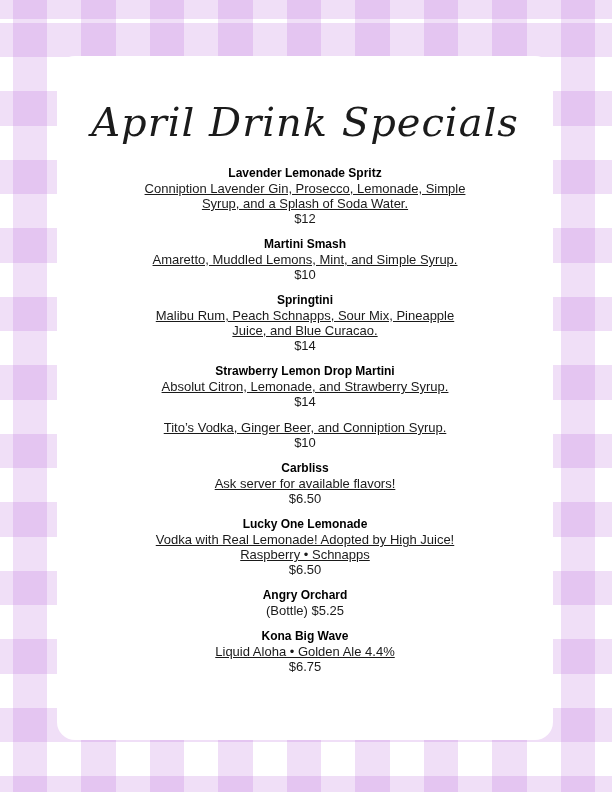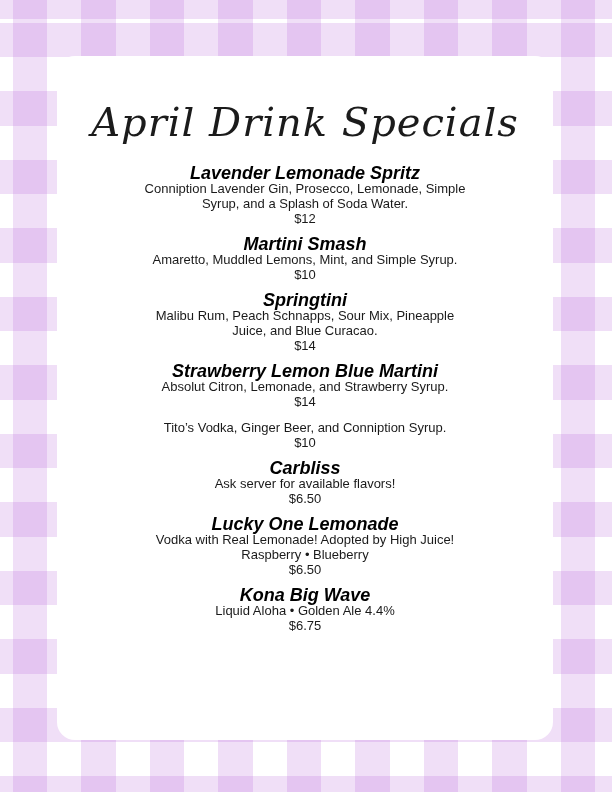--- a/index.html
+++ b/index.html
@@ -50,30 +50,30 @@
   }
   .items{
     text-align: center;
   }
   .item{
     margin: 0 auto 11px auto;
     font-size: 13px;
     line-height: 15px;
   }
   .item-name{
-    font-size: 18px;
+    font-size: 12px;
     font-weight: 700;
     line-height: 15px;
     color: #000;
-    font-style: italic;
   }
   .item-desc{
     max-width: 330px;
     margin: 0 auto;
     line-height: 15px;
+    text-decoration: underline;
   }
   .item-price{
     line-height: 15px;
   }
 </style>
 </head>
 <body>
 
 <div class="page">
   <div class="card">
@@ -94,43 +94,47 @@
         <p class="item-price">$10</p>
       </section>
 
       <section class="item">
         <h2 class="item-name">Springtini</h2>
         <p class="item-desc">Malibu Rum, Peach Schnapps, Sour Mix, Pineapple Juice, and Blue Curacao.</p>
         <p class="item-price">$14</p>
       </section>
 
       <section class="item">
-        <h2 class="item-name">Strawberry Lemon Blue Martini</h2>
+        <h2 class="item-name">Strawberry Lemon Drop Martini</h2>
         <p class="item-desc">Absolut Citron, Lemonade, and Strawberry Syrup.</p>
         <p class="item-price">$14</p>
       </section>
 
       <section class="item">
         <p class="item-desc">Tito’s Vodka, Ginger Beer, and Conniption Syrup.</p>
         <p class="item-price">$10</p>
       </section>
 
       <section class="item">
         <h2 class="item-name">Carbliss</h2>
         <p class="item-desc">Ask server for available flavors!</p>
         <p class="item-price">$6.50</p>
       </section>
 
       <section class="item">
         <h2 class="item-name">Lucky One Lemonade</h2>
         <p class="item-desc">Vodka with Real Lemonade! Adopted by High Juice!</p>
-        <p class="item-desc">Raspberry • Blueberry</p>
+        <p class="item-desc">Raspberry • Schnapps</p>
         <p class="item-price">$6.50</p>
       </section>
 
+      <section class="item">
+        <h2 class="item-name">Angry Orchard</h2>
+        <p class="item-price">(Bottle) $5.25</p>
+      </section>
 
       <section class="item">
         <h2 class="item-name">Kona Big Wave</h2>
         <p class="item-desc">Liquid Aloha • Golden Ale 4.4%</p>
         <p class="item-price">$6.75</p>
       </section>
 
     </div>
   </div>
 </div>

